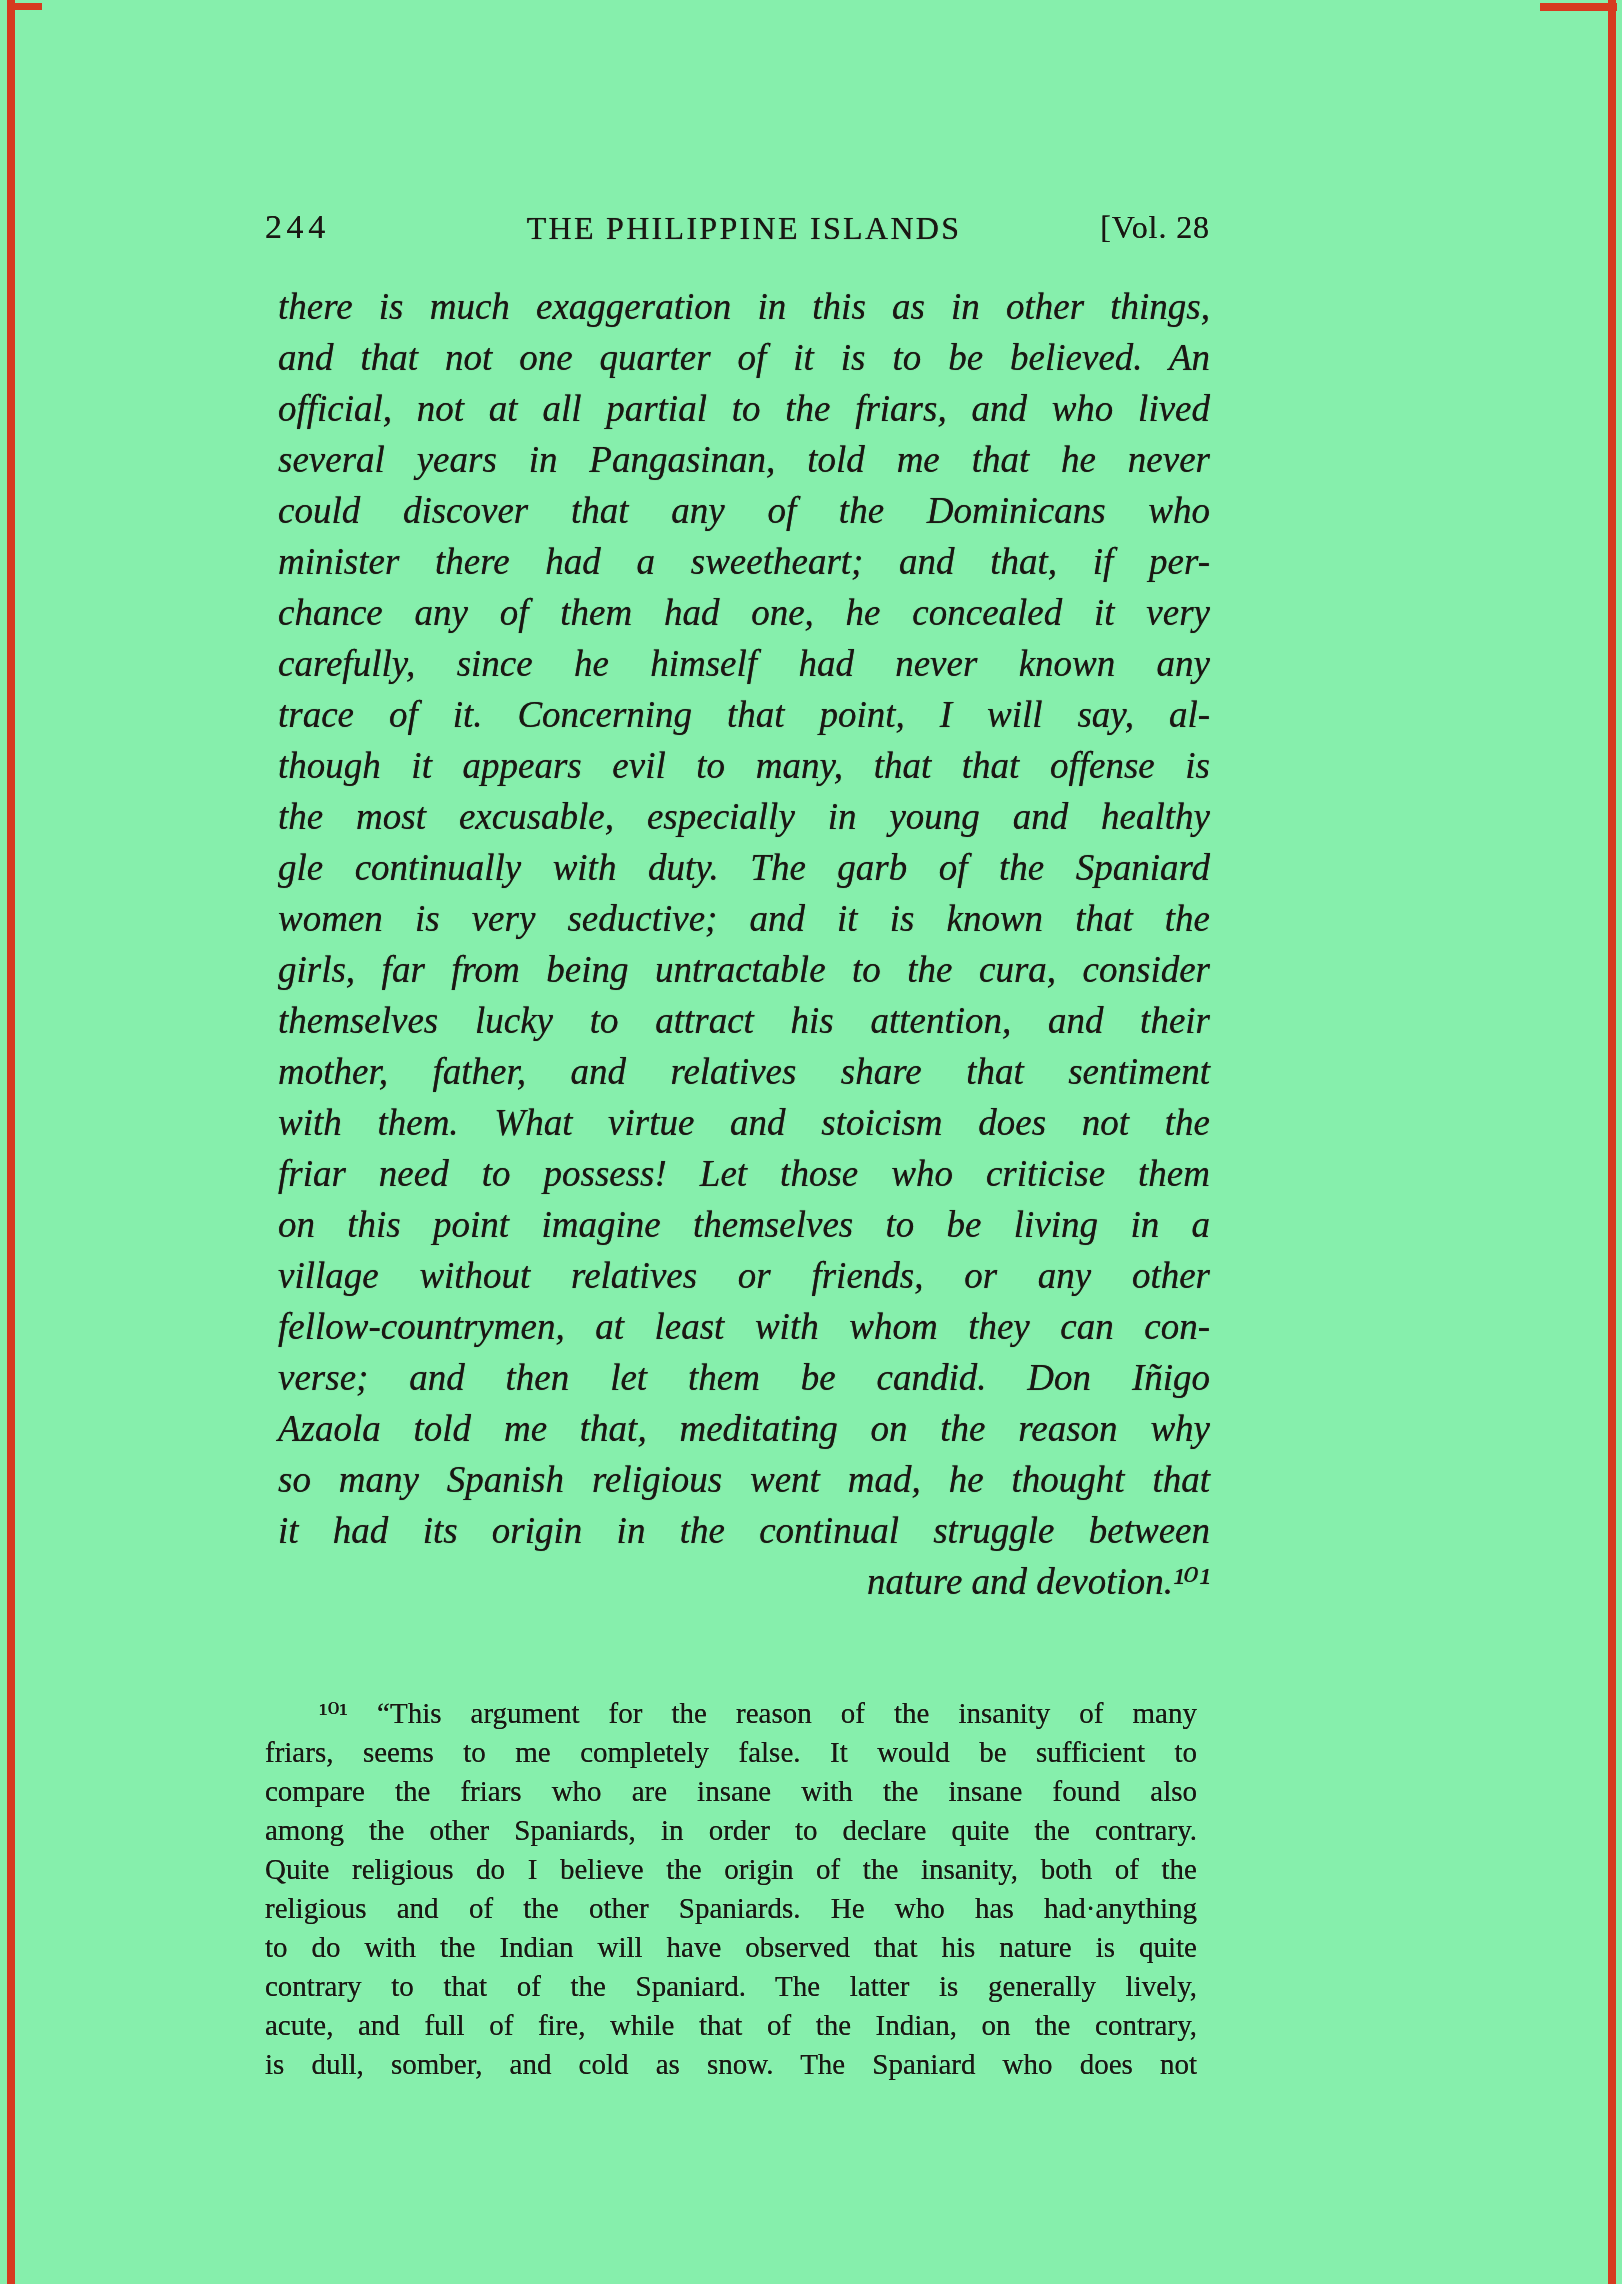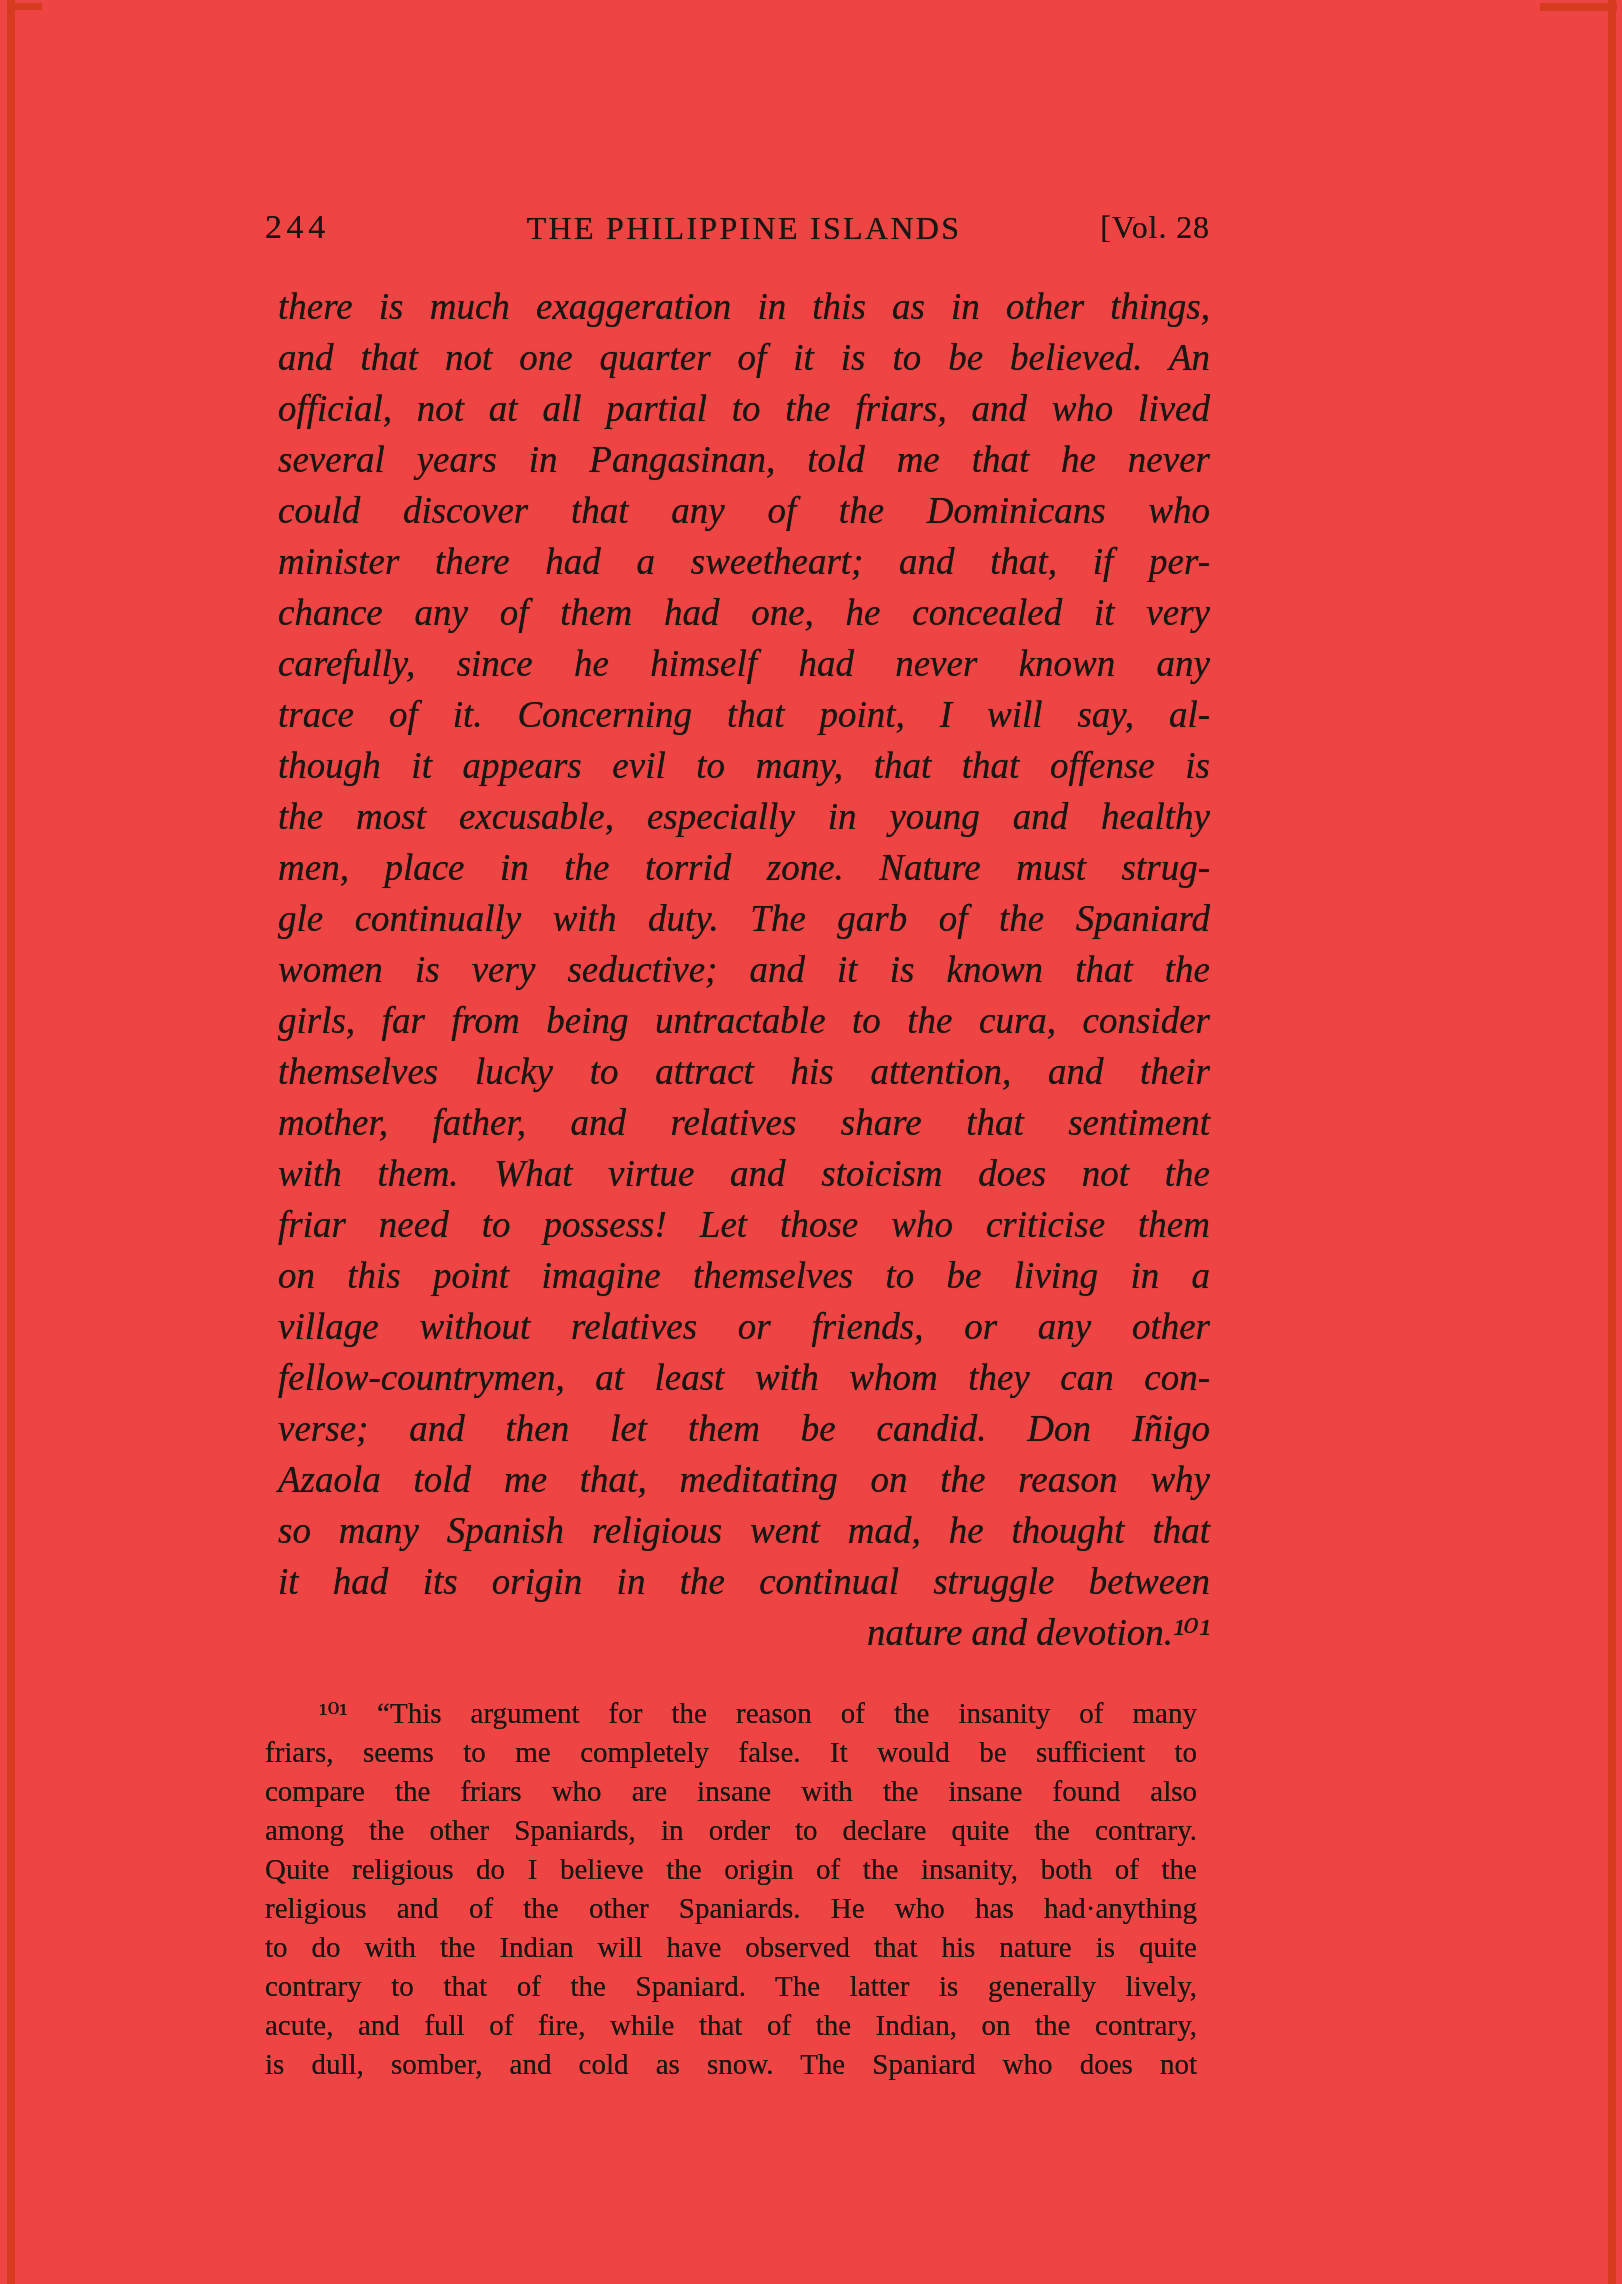--- a/index.html
+++ b/index.html
@@ -54,21 +54,21 @@
     left: 265px; top: 1694px; width: 932px;
     font-size: 29px; line-height: 39px;
     text-shadow: 0 0 0.6px rgba(26,23,19,0.85);
   }
   .line { white-space: normal; text-align: right; }
   .line.j { text-align: justify; text-align-last: justify; }
 </style>
 </head>
 <body>
 
-<div class="page" style="background: #ef4444; color: rgb(26, 23, 19);">
+<div class="page" style="background: #86efac; color: rgb(26, 23, 19);">
 
   <div class="edge edge-left" style="background: rgb(214, 59, 31);"></div>
   <div class="edge edge-right" style="background: rgb(214, 59, 31);"></div>
   <div class="edge tick-tl" style="background: rgb(214, 59, 31);"></div>
   <div class="edge tick-tr" style="background: rgb(214, 59, 31);"></div>
 
   <header class="running-head">
     <span class="pagenum">244</span>
     <span class="head-title">THE PHILIPPINE ISLANDS</span>
     <span class="head-vol">[Vol. 28</span>
@@ -79,21 +79,20 @@
       <div class="line j">and that not one quarter of it is to be believed.  An</div>
       <div class="line j">official, not at all partial to the friars, and who lived</div>
       <div class="line j">several years in Pangasinan, told me that he never</div>
       <div class="line j">could discover that any of the Dominicans who</div>
       <div class="line j">minister there had a sweetheart; and that, if per-</div>
       <div class="line j">chance any of them had one, he concealed it very</div>
       <div class="line j">carefully, since he himself had never known any</div>
       <div class="line j">trace of it.  Concerning that point, I will say, al-</div>
       <div class="line j">though it appears evil to many, that that offense is</div>
       <div class="line j">the most excusable, especially in young and healthy</div>
-      <div class="line j">men, place  in the torrid zone.  Nature must strug-</div>
       <div class="line j">gle continually with duty.  The garb of the Spaniard</div>
       <div class="line j">women is very seductive; and it is known that the</div>
       <div class="line j">girls, far from being untractable to the cura, consider</div>
       <div class="line j">themselves lucky to attract his attention, and their</div>
       <div class="line j">mother, father, and relatives share that sentiment</div>
       <div class="line j">with them.  What virtue and stoicism does not the</div>
       <div class="line j">friar need to possess!  Let those who criticise them</div>
       <div class="line j">on this point imagine themselves to be living in a</div>
       <div class="line j">village without relatives or friends, or any other</div>
       <div class="line j">fellow-countrymen, at least with whom they can con-</div>

